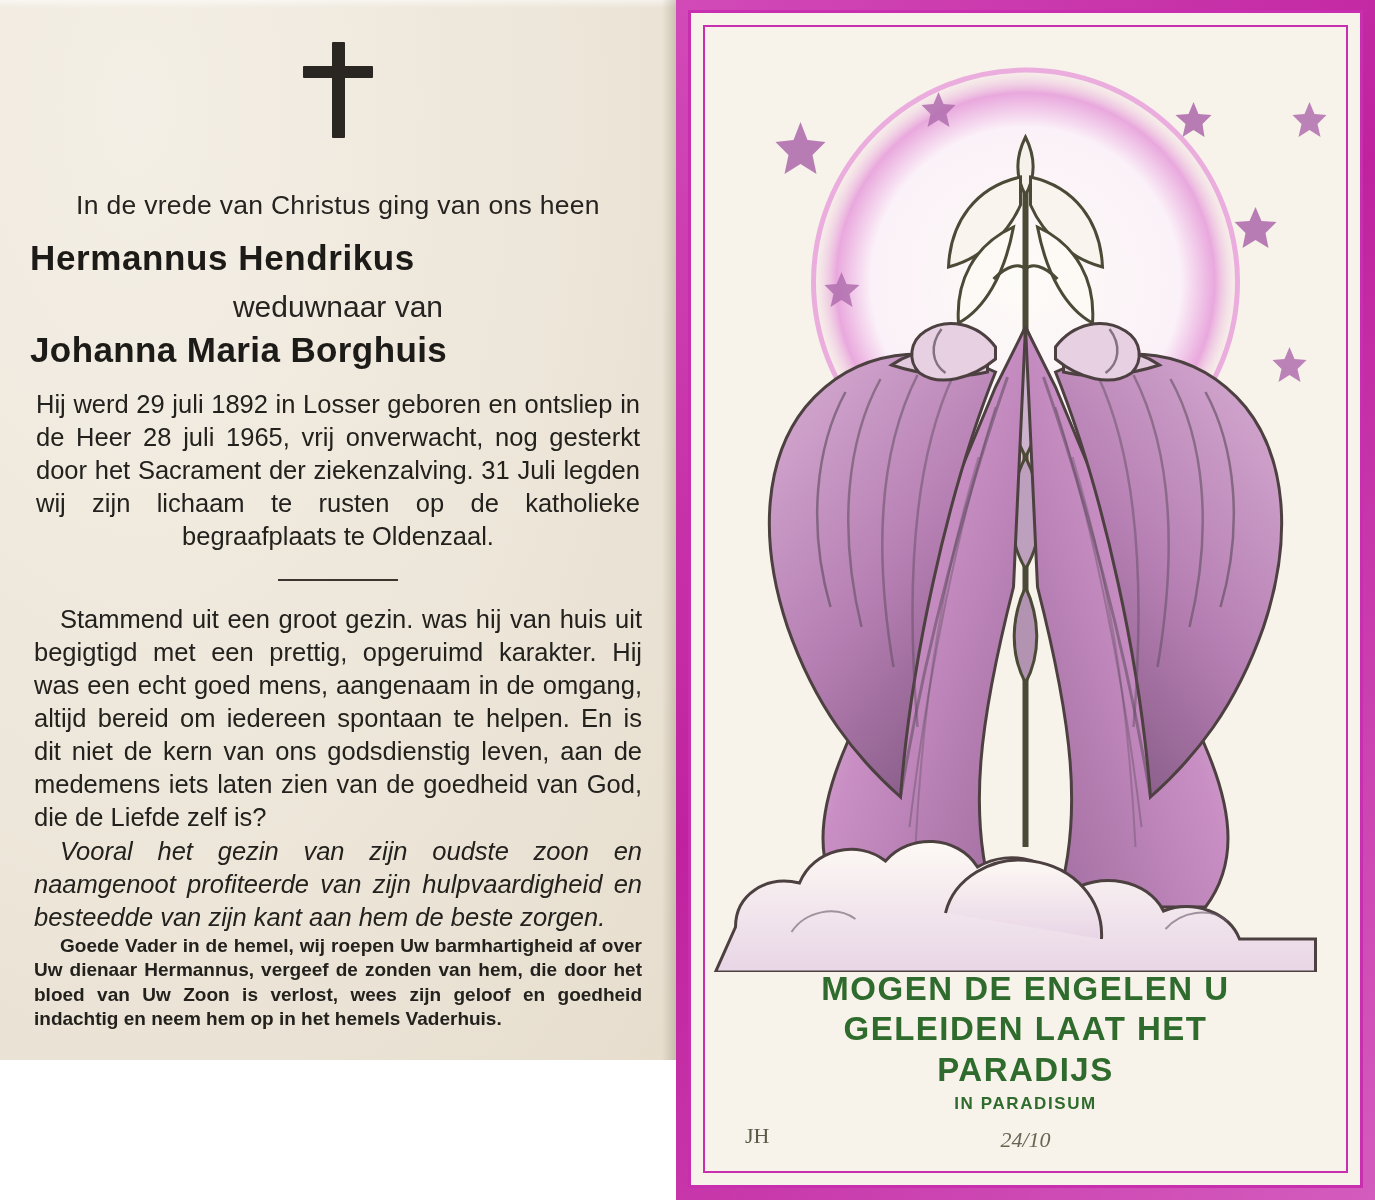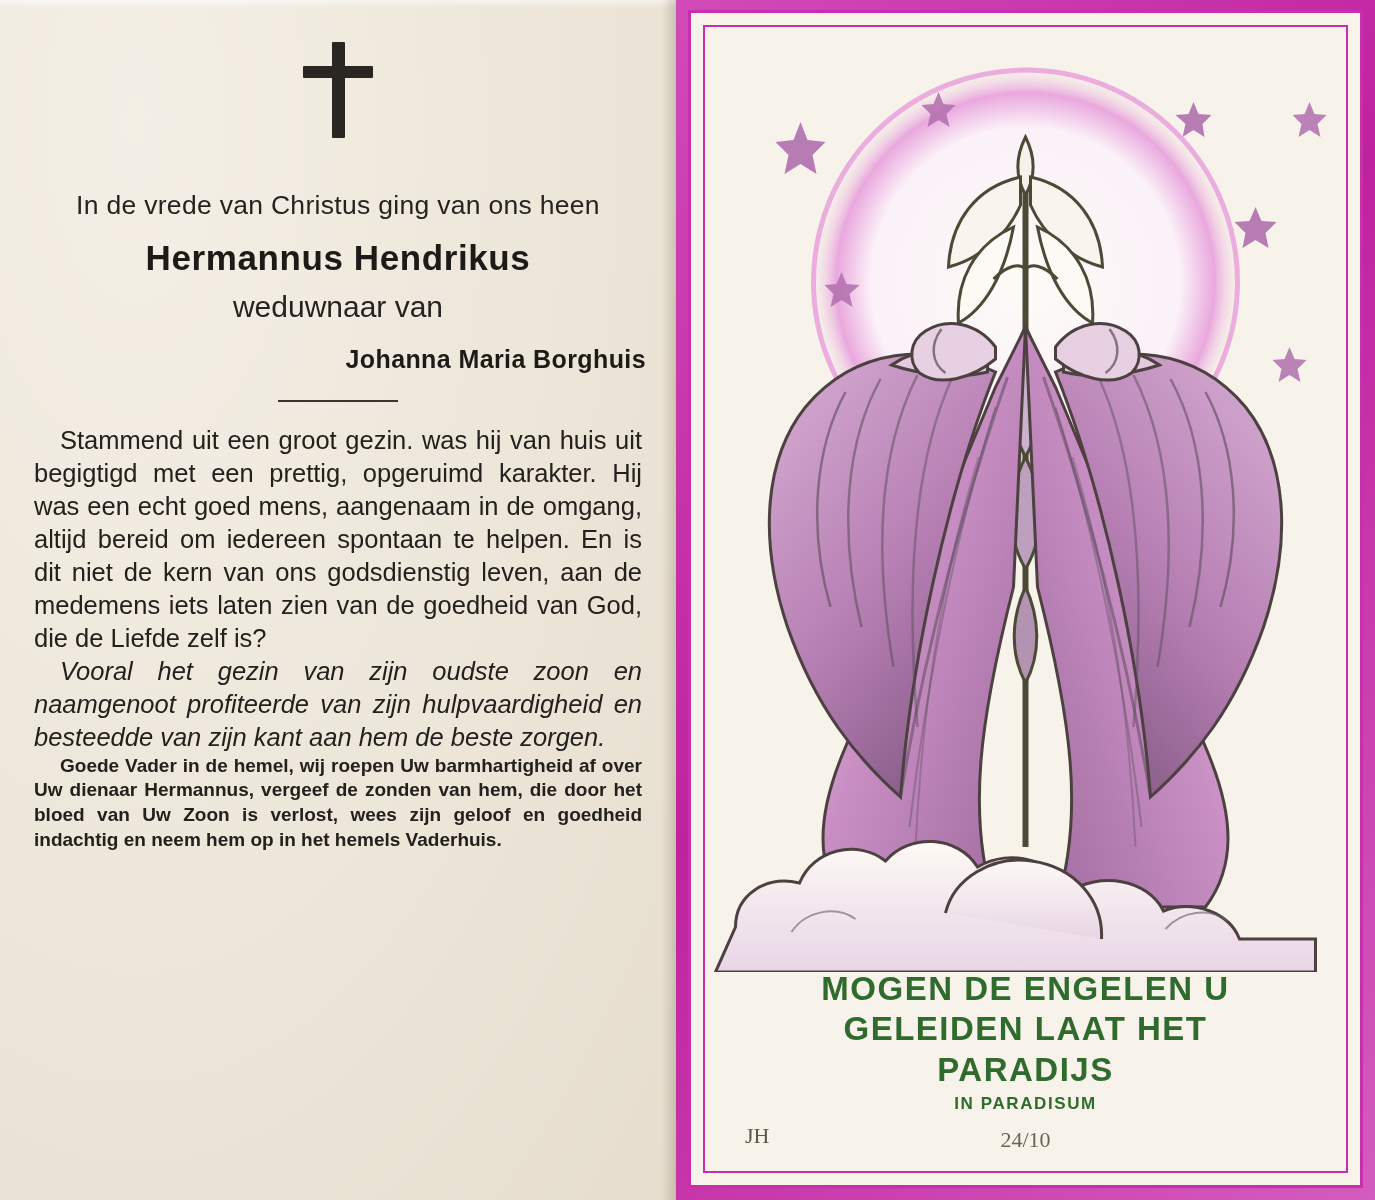--- a/index.html
+++ b/index.html
@@ -18,21 +18,21 @@
     width: 1375px;
     height: 1200px;
     display: flex;
     background: #ffffff;
   }
 
   
   .left-page {
     position: relative;
     width: 676px;
-    height: 1200px;
+    height: 1060px;
     background: #efe9de;
     background-image:
       radial-gradient(ellipse at 20% 10%, #f4efe6 0%, #ece5d8 60%, #e6ddcd 100%);
     box-sizing: border-box;
     padding: 0 30px;
     overflow: hidden;
   }
   .left-page::after {
     content: "";
     position: absolute;
@@ -80,40 +80,39 @@
 
   .intro-line {
     text-align: center;
     font-size: 26.5px;
     color: #262320;
     letter-spacing: 0.3px;
     margin-top: 56px;
     font-weight: 400;
   }
   .deceased-name {
-    text-align: center;
     font-size: 35px;
     font-weight: 700;
     color: #1d1b17;
     line-height: 1.22;
     margin-top: 16px;
     letter-spacing: 0.6px;
   }
   .relation-line {
     text-align: center;
     font-size: 30px;
     color: #262320;
     margin-top: 10px;
   }
   .spouse-name {
-    text-align: right;
-    font-size: 25px;
+    text-align: left;
+    font-size: 35px;
     font-weight: 700;
     color: #1d1b17;
-    margin-top: 21px;
+    margin-top: 6px;
     letter-spacing: 0.4px;
   }
 
   .bio-block {
     margin-top: 18px;
     font-size: 25.5px;
     line-height: 1.30;
     color: #23211d;
     text-align: justify;
     text-align-last: center;
@@ -225,20 +224,21 @@
     font-family: "Liberation Serif", serif;
   }
   .ref-number {
     position: absolute;
     left: 0; right: 0;
     bottom: 18px;
     text-align: center;
     font-size: 22px;
     color: #6a6452;
     font-family: "Liberation Serif", serif;
+    font-style: italic;
   }
 </style>
 </head>
 <body>
 
 <div class="card-spread">
 
   <div class="left-page">
     <div class="paper-edge-top"></div>
 
@@ -251,20 +251,23 @@
 
     <div class="intro-line">In de vrede van Christus ging van ons heen</div>
 
     <div class="deceased-name">
       <div>Hermannus Hendrikus</div>
     </div>
 
     <div class="relation-line">weduwnaar van</div>
     <div class="spouse-name">Johanna Maria Borghuis</div>
 
+    <div class="bio-block">
+      <p>Hij werd 29 juli 1892 in Losser geboren en ontsliep in de Heer 28 juli 1965, vrij onverwacht, nog gesterkt door het Sacrament der ziekenzalving. 31 Juli legden wij zijn lichaam te rusten op de katholieke begraafplaats te Oldenzaal.</p>
+    </div>
 
     <div class="rule"></div>
 
     <div class="body-block">
       <p>Stammend uit een groot gezin. was hij van huis uit begigtigd met een prettig, opgeruimd karakter. Hij was een echt goed mens, aangenaam in de omgang, altijd bereid om iedereen spontaan te helpen. En is dit niet de kern van ons godsdienstig leven, aan de medemens iets laten zien van de goedheid van God, die de Liefde zelf is?</p>
       <p>Vooral het gezin van zijn oudste zoon en naamgenoot profiteerde van zijn hulpvaardigheid en besteedde van zijn kant aan hem de beste zorgen.</p>
     </div>
 
 
     <div class="prayer-block">

